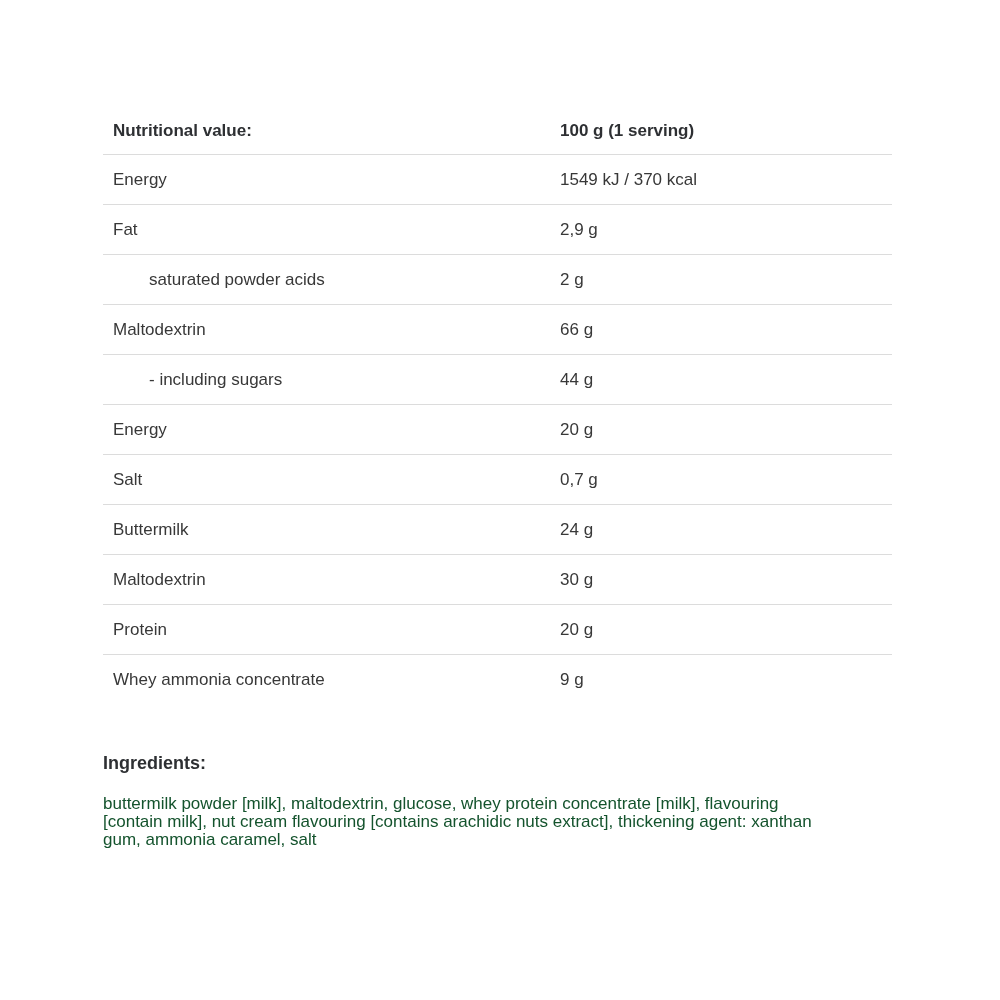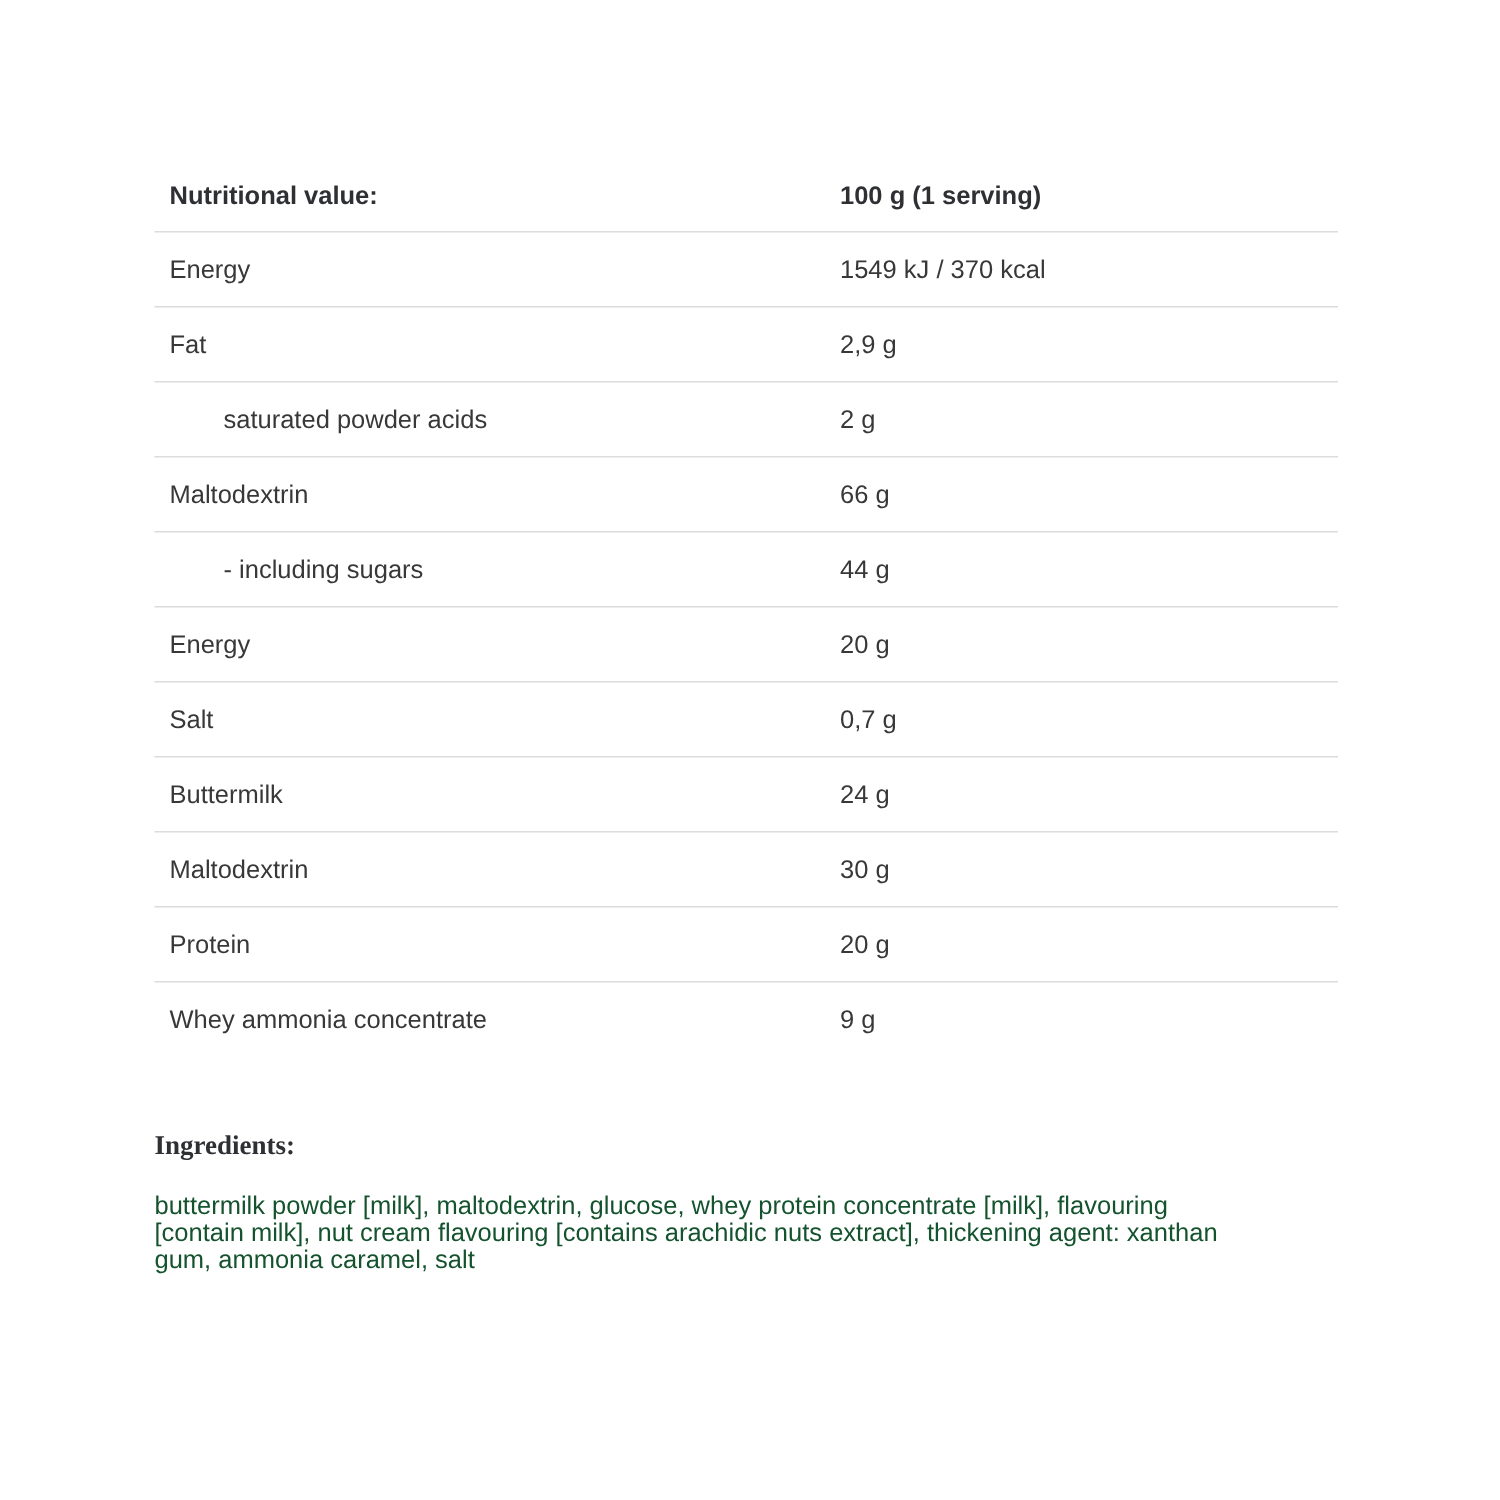--- a/index.html
+++ b/index.html
@@ -50,21 +50,20 @@
   }
 
   
   .ingredients-heading {
     position: absolute;
     left: 103px;
     top: 753px;
     font-size: 18px;
     font-weight: 700;
     color: #2e3033;
-    font-family: Liberation Serif, serif;
   }
   .ingredients-text {
     position: absolute;
     left: 103px;
     top: 795px;
     width: 732px;
     font-size: 17px;
     line-height: 18px;
     font-weight: 400;
     color: #14532d;

